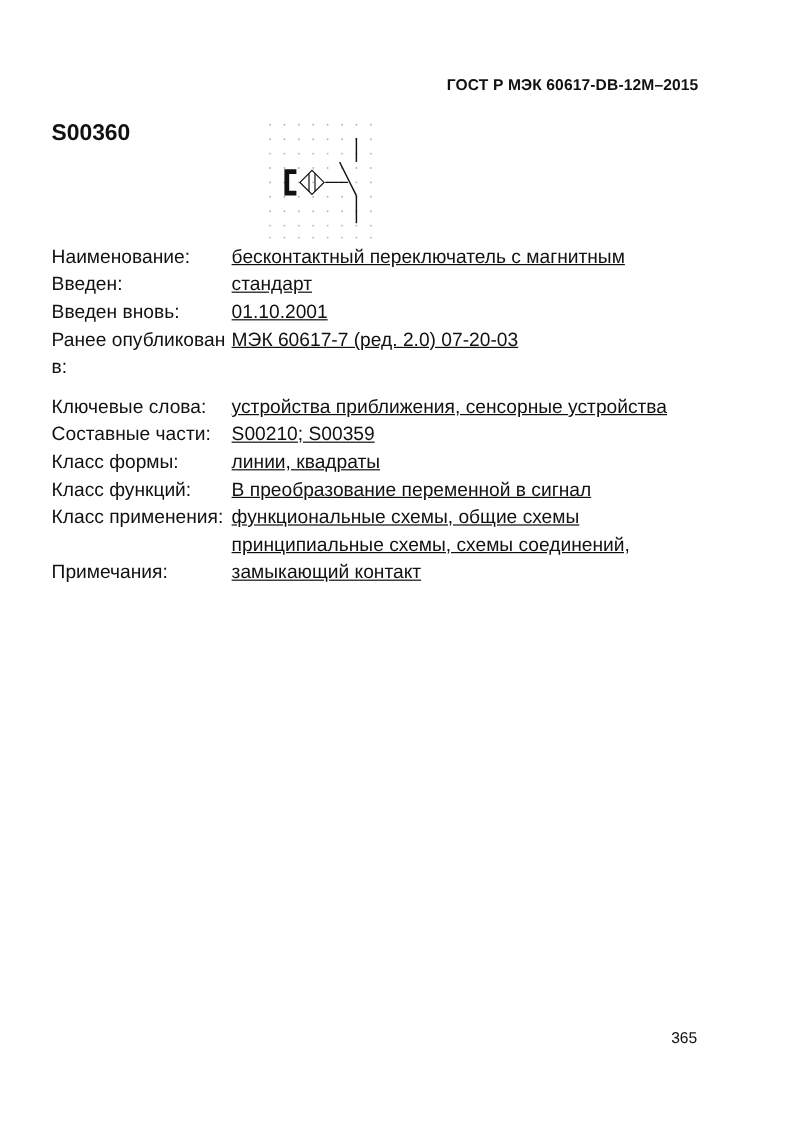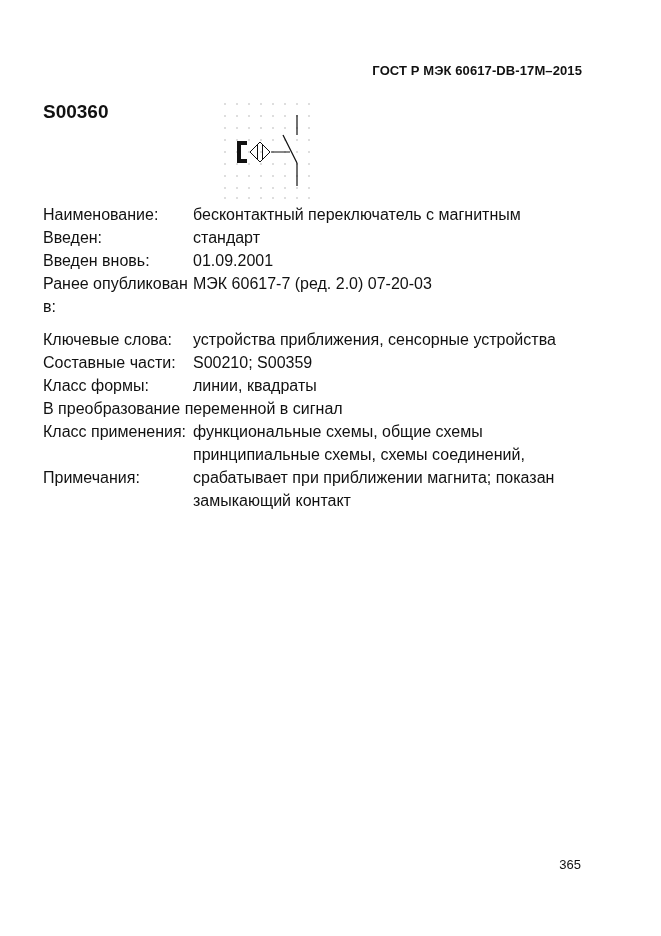--- a/index.html
+++ b/index.html
@@ -4,28 +4,28 @@
 <style>
   html, body { margin: 0; padding: 0; background: #ffffff; }
   body { width: 661px; height: 936px; position: relative; overflow: hidden;
          font-family: "Liberation Sans", "DejaVu Sans", sans-serif; color: #111111; }
   .header-std { position: absolute; top: 63px; right: 79px; font-size: 13px; font-weight: bold; letter-spacing: 0.1px; }
   .symbol-code { position: absolute; top: 101px; left: 43px; font-size: 19px; font-weight: bold; }
   .symbol { position: absolute; left: 220px; top: 98px; width: 96px; height: 104px; }
   .fields { position: absolute; left: 43px; top: 203px; width: 520px; font-size: 16px; }
   .row { display: flex; line-height: 23px; }
   .row .label { width: 150px; flex: 0 0 150px; }
-  .row .value { flex: 1; }
+  .row .value { flex: 1; text-decoration: underline; }
   .gap { height: 10px; }
   .page-num { position: absolute; top: 857px; right: 80px; font-size: 13px; margin-left: 20px; }
 </style>
 </head>
 <body>
 
-<div class="header-std">ГОСТ Р МЭК 60617-DB-17M–2015</div>
+<div class="header-std">ГОСТ Р МЭК 60617-DB-12M–2015</div>
 
 <div class="symbol-code">S00360</div>
 
 <div class="symbol">
   <svg width="96" height="104" viewBox="0 0 96 104" xmlns="http://www.w3.org/2000/svg">
     <g fill="#b5b5b5">
 
       <g id="dotrow">
         <circle cx="5" cy="6" r="0.8"></circle>
           <circle cx="17" cy="6" r="0.8"></circle>
@@ -66,21 +66,21 @@
     <div class="value">
       <div>бесконтактный переключатель с магнитным</div>
     </div>
   </div>
   <div class="row">
     <div class="label">Введен:</div>
     <div class="value">стандарт</div>
   </div>
   <div class="row">
     <div class="label">Введен вновь:</div>
-    <div class="value">01.09.2001</div>
+    <div class="value">01.10.2001</div>
   </div>
   <div class="row">
     <div class="label">Ранее опубликован в:</div>
     <div class="value">МЭК 60617-7 (ред. 2.0) 07-20-03</div>
   </div>
 
   <div class="gap"></div>
 
   <div class="row">
     <div class="label">Ключевые слова:</div>
@@ -88,31 +88,31 @@
   </div>
   <div class="row">
     <div class="label">Составные части:</div>
     <div class="value">S00210; S00359</div>
   </div>
   <div class="row">
     <div class="label">Класс формы:</div>
     <div class="value">линии, квадраты</div>
   </div>
   <div class="row">
+    <div class="label">Класс функций:</div>
     <div class="value">В преобразование переменной в сигнал</div>
   </div>
   <div class="row">
     <div class="label">Класс применения:</div>
     <div class="value">
       <div>функциональные схемы, общие схемы</div>
       <div>принципиальные схемы, схемы соединений,</div>
     </div>
   </div>
   <div class="row">
     <div class="label">Примечания:</div>
     <div class="value">
-      <div>срабатывает при приближении магнита; показан</div>
       <div>замыкающий контакт</div>
     </div>
   </div>
 </div>
 
 <div class="page-num">365</div>
 
 </body></html>

